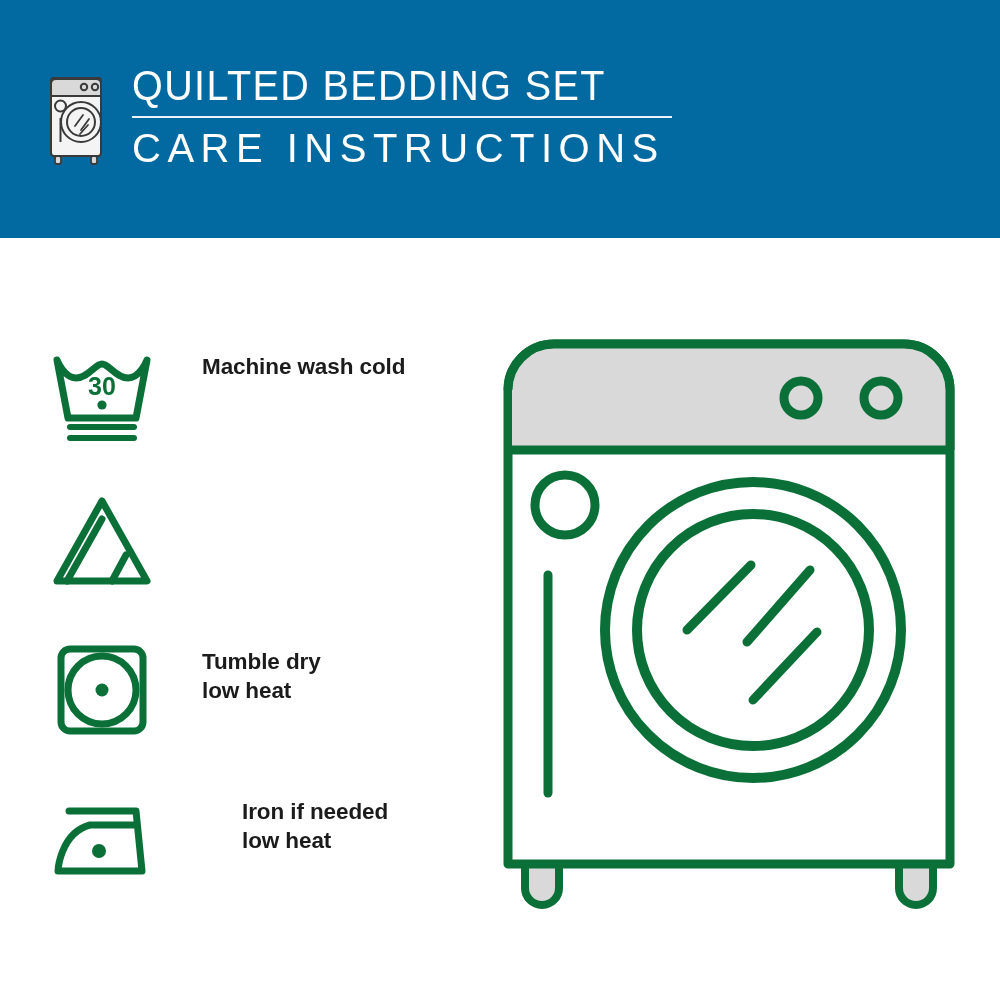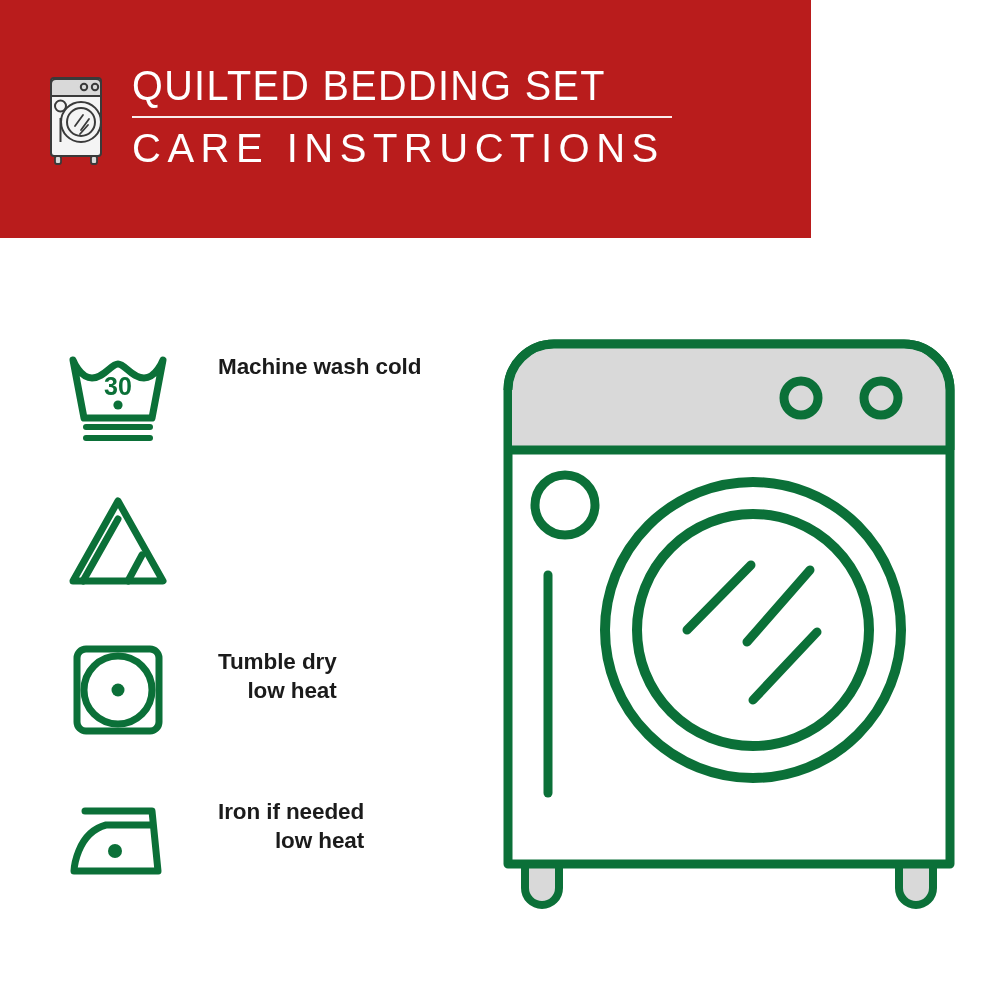--- a/index.html
+++ b/index.html
@@ -17,23 +17,23 @@
     height: 1000px;
     background: #ffffff;
     overflow: hidden;
   }
 
   
   .header-band {
     position: absolute;
     left: 0;
     top: 0;
-    width: 811px;
+    width: 1000px;
     height: 238px;
-    background: #b91c1c;
+    background: #0369a1;
   }
   .header-inner {
     position: absolute;
     left: 44px;
     top: 62px;
     display: flex;
     align-items: flex-start;
   }
   .brand-mark {
     width: 70px;
@@ -75,24 +75,23 @@
 
   
   .care-list {
     position: absolute;
     left: 0;
     top: 238px;
     width: 470px;
   }
   .care-row {
     position: absolute;
-    left: 66px;
+    left: 50px;
     display: flex;
     align-items: flex-start;
-    text-align: right;
   }
   .care-row .sym {
     width: 104px;
     flex: 0 0 104px;
     display: flex;
     align-items: center;
     justify-content: flex-start;
   }
   .care-row .lines {
     margin-left: 48px;
@@ -103,21 +102,21 @@
     font-family: "Liberation Sans", sans-serif;
     font-size: 22.5px;
     line-height: 29px;
     font-weight: 700;
     letter-spacing: -0.1px;
     white-space: nowrap;
   }
   .row-1 { top: 110px; }
   .row-2 { top: 255px; }
   .row-3 { top: 405px; }
-  .row-4 { top: 555px; }
+  .row-4 { top: 555px; gap: 40px; }
 
   
   .machine {
     position: absolute;
     left: 495px;
     top: 330px;
     width: 480px;
     height: 600px;
   }
 </style>

